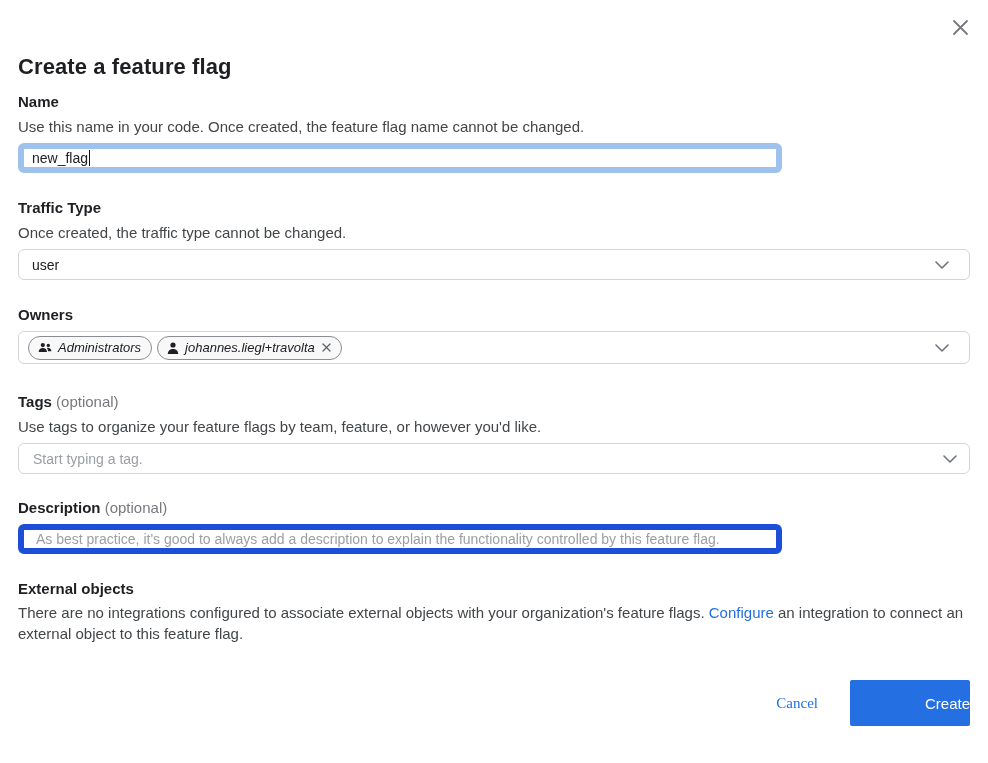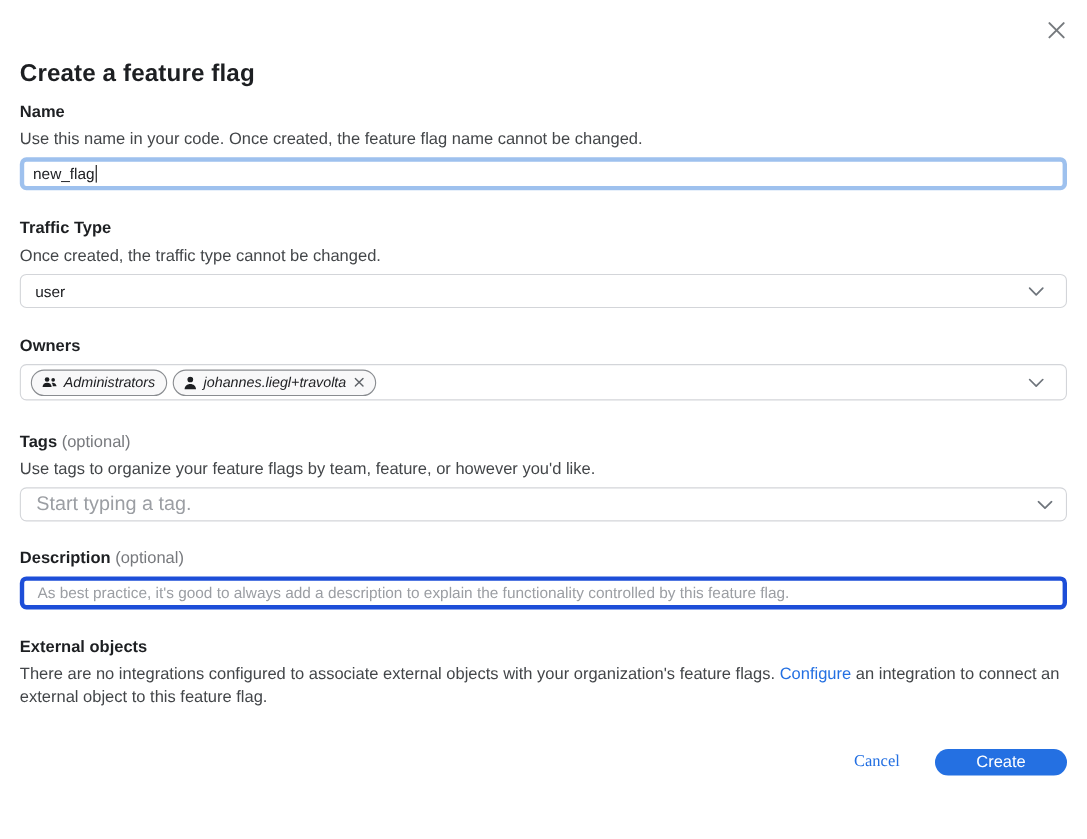--- a/index.html
+++ b/index.html
@@ -39,22 +39,22 @@
     font-size: 15px; line-height: 19px; font-weight: 700; color: #1d1f22;
   }
   .optional { font-weight: 400; color: #77797d; text-align: center; }
   .field-help {
     margin-top: 6px;
     font-size: 15px; line-height: 19px; color: #434649;
   }
 
   .control { margin-top: 7px; }
   .textbox {
-    width: 952px; height: 30px;
-    border: 4px solid #1d4ed8; border-radius: 6px;
+    width: 764px; height: 30px;
+    border: 6px solid #1d4ed8; border-radius: 6px;
     background: #fff;
     display: flex; align-items: center;
     font-size: 14px; color: #202124;
   }
   .textbox.focused { border-color: #9ec1ee; }
   .textbox.name-box { padding: 0 8px; }
   .caret { display: inline-block; width: 1px; height: 16px; background: #111; margin-left: 1px; }
 
   .selectbox {
     width: 952px; height: 31px;
@@ -84,21 +84,21 @@
   .chip-remove {
     background: none; border: none; cursor: pointer;
     display: flex; align-items: center; padding: 0; margin-left: 1px;
   }
   .chip-remove svg { stroke: #5f6368; fill: none; }
 
   .tags-input-wrap { padding: 0 12px 0 0; }
   .tags-input-wrap input {
     flex: 1; height: 100%; border: none; outline: none;
     padding: 0 0 0 14px; border-radius: 6px;
-    font-family: inherit; font-size: 18px; color: #be185d;
+    font-family: inherit; font-size: 14px; color: #be185d;
     background: transparent;
   }
   .desc-box input {
     flex: 1; height: 100%; border: none; outline: none;
     padding: 0 12px; border-radius: 6px;
     font-family: inherit; font-size: 14px; color: #0f172a;
     background: transparent;
   }
   input::placeholder { color: #9b9ea3; opacity: 1; }
   .tags-box { height: 31px; }
@@ -115,24 +115,24 @@
     margin-top: 36px;
     display: flex; justify-content: flex-end; align-items: center;
     gap: 22px; padding-right: 0;
   }
   .btn-cancel {
     background: none; border: none; cursor: pointer;
     font-family: Liberation Serif, serif; font-size: 15px; color: #2470e2;
     padding: 4px 10px;
   }
   .btn-create {
-    width: 120px; height: 24px;
+    width: 120px; height: 46px;
     background: #2470e2; color: #fff;
-    border: none; border-radius: 14px; cursor: pointer;
-    font-family: inherit; font-size: 15px;
+    border: none; border-radius: 2px; cursor: pointer;
+    font-family: inherit; font-size: 15px; text-align: right;
   }
 </style>
 </head>
 <body>
 
 <div class="modal">
 
   <button class="close-btn">
     <span>
       <svg width="19" height="19" viewBox="0 0 19 19" fill="none" stroke-width="1.8" stroke-linecap="round">

